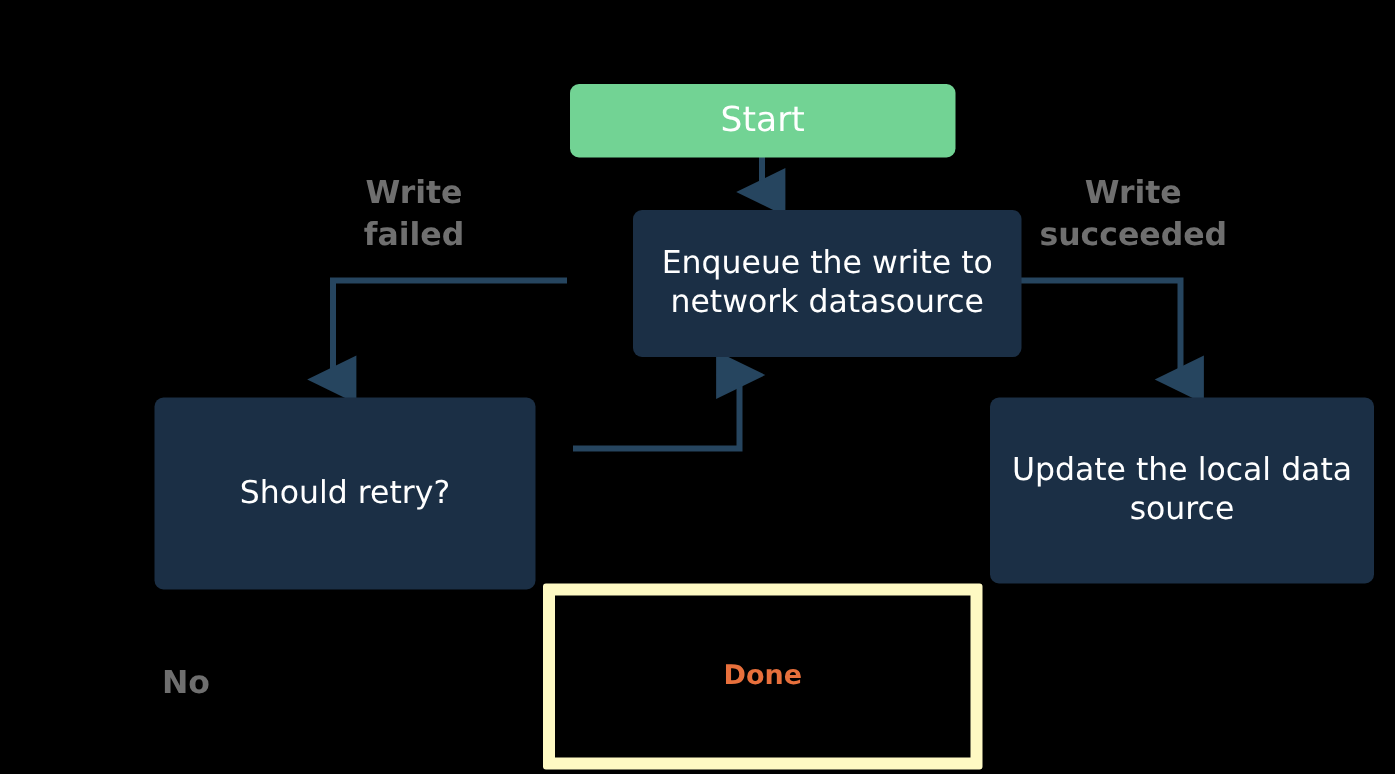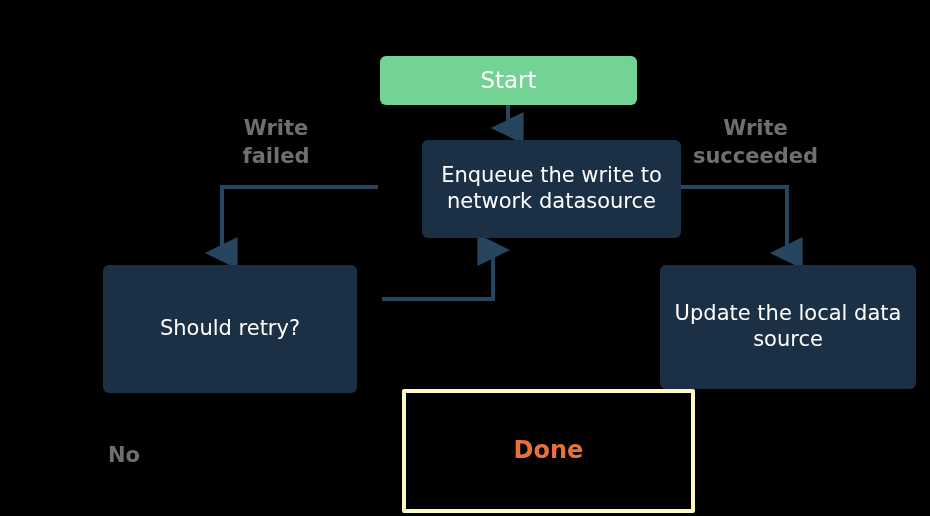--- a/index.html
+++ b/index.html
@@ -33,26 +33,25 @@
   }
   .node-process {
     background: #1b2f45;
     color: #ffffff;
     font-size: 21px;
     font-weight: 400;
     padding: 0 14px;
   }
   .node-terminal {
     background: transparent;
-    border: 4px solid #fef9c3;
+    border: 8px solid #fef9c3;
     color: #e8703c;
-    font-size: 24px;
+    font-size: 18px;
     font-weight: 700;
     border-radius: 2px;
-    margin-left: 40px;
   }
   .edge-label {
     position: absolute;
     color: #6f6f6f;
     font-size: 21px;
     font-weight: 700;
     text-align: center;
     line-height: 1.33;
     white-space: pre-line;
   }

